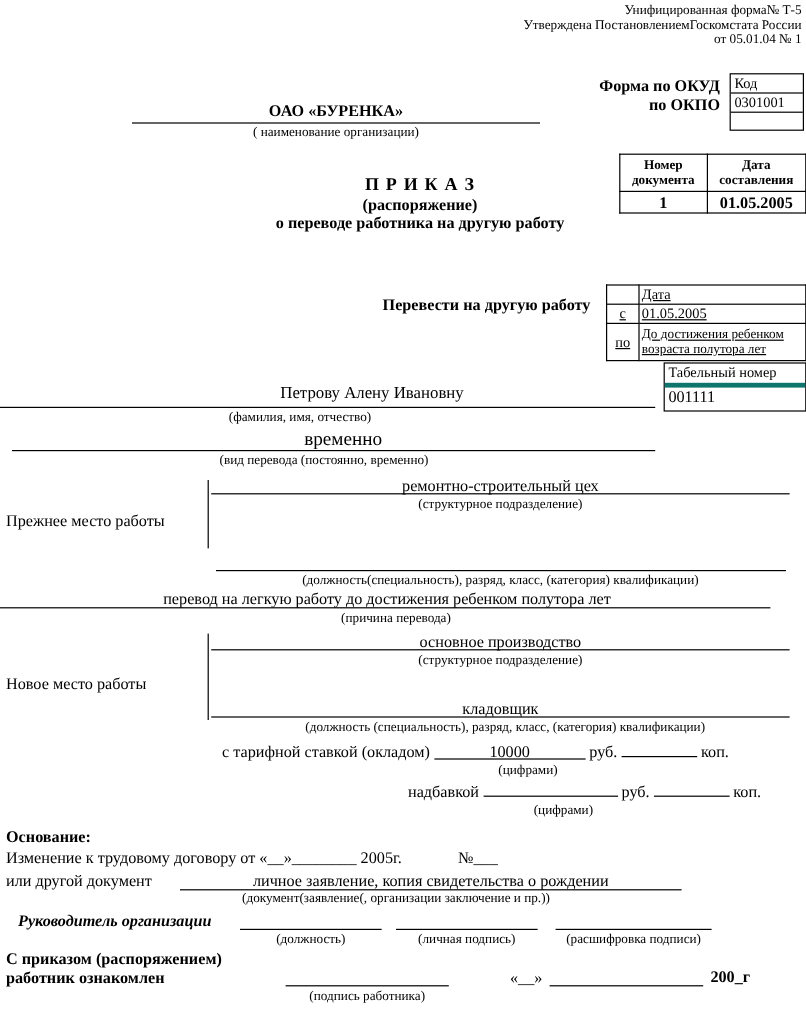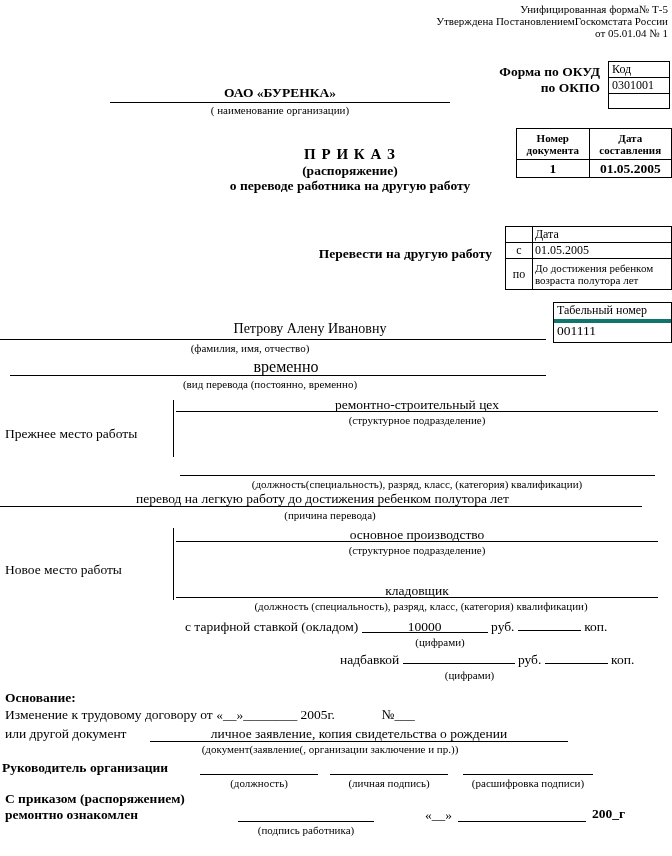--- a/index.html
+++ b/index.html
@@ -59,21 +59,21 @@
       </tr>
     </tbody>
       </table>
   </div>
 
   <div class="abs b ctr t15" style="top:146px;left:30px;width:640px;letter-spacing:1px;font-family:Liberation Serif, serif;">П Р И К А З</div>
   <div class="abs b ctr" style="top:178px;left:30px;width:640px;">о переводе работника на другую работу</div>
   <div class="abs b ctr" style="top:163px;left:30px;width:640px;">(распоряжение)</div>
 
   <div class="abs b rt" style="top:246px;left:280px;width:212px;">Перевести на другую работу</div>
-  <div class="abs" style="top:226px;left:505px;">
+  <div class="abs" style="top:237px;left:505px;text-decoration:underline;">
     <table>
       <tbody>
           <tr>
         <td class="t12 ctr" style="width:22px;height:14px;"></td>
         <td class="t12" style="width:135px;">Дата</td>
       </tr>
       <tr>
         <td class="t12 ctr" style="height:14px;">с</td>
         <td class="t12">01.05.2005</td>
       </tr>
@@ -142,30 +142,30 @@
   <div class="abs b" style="top:690px;left:5px;">Основание:</div>
   <div class="abs nowrap" style="top:707px;left:5px;">
     <span>Изменение к трудовому договору от «__»________ 2005г.</span>
     <span style="display:inline-block;width:40px;"></span>
     <span>№___</span>
   </div>
   <div class="abs" style="top:726px;left:5px;">или другой документ</div>
   <div class="abs ctr" style="top:726px;left:150px;width:418px;height:15px;border-bottom:1px solid #000;">личное заявление, копия свидетельства о рождении</div>
   <div class="abs cap ctr" style="top:743px;left:130px;width:400px;">(документ(заявление(, организации заключение и пр.))</div>
 
-  <div class="abs b" style="top:760px;left:2px;">Руководитель организации</div>
+  <div class="abs b" style="top:760px;left:15px;font-style:italic;">Руководитель организации</div>
   <div class="abs uline" style="top:774px;left:200px;width:118px;"></div>
   <div class="abs uline" style="top:774px;left:330px;width:118px;"></div>
   <div class="abs uline" style="top:774px;left:463px;width:130px;"></div>
   <div class="abs cap ctr" style="top:777px;left:200px;width:118px;">(должность)</div>
   <div class="abs cap ctr" style="top:777px;left:330px;width:118px;">(личная подпись)</div>
   <div class="abs cap ctr" style="top:777px;left:455px;width:146px;">(расшифровка подписи)</div>
 
   <div class="abs b" style="top:791px;left:5px;">С приказом (распоряжением)</div>
-  <div class="abs b" style="top:807px;left:5px;">ремонтно ознакомлен</div>
+  <div class="abs b" style="top:807px;left:5px;">работник ознакомлен</div>
   <div class="abs uline" style="top:821px;left:238px;width:136px;"></div>
   <div class="abs" style="top:807px;left:425px;">«__»</div>
   <div class="abs uline" style="top:821px;left:458px;width:128px;"></div>
   <div class="abs b" style="top:806px;left:592px;">200_г</div>
   <div class="abs cap ctr" style="top:824px;left:238px;width:136px;">(подпись работника)</div>
 
 
 </div>
 
 </body></html>

